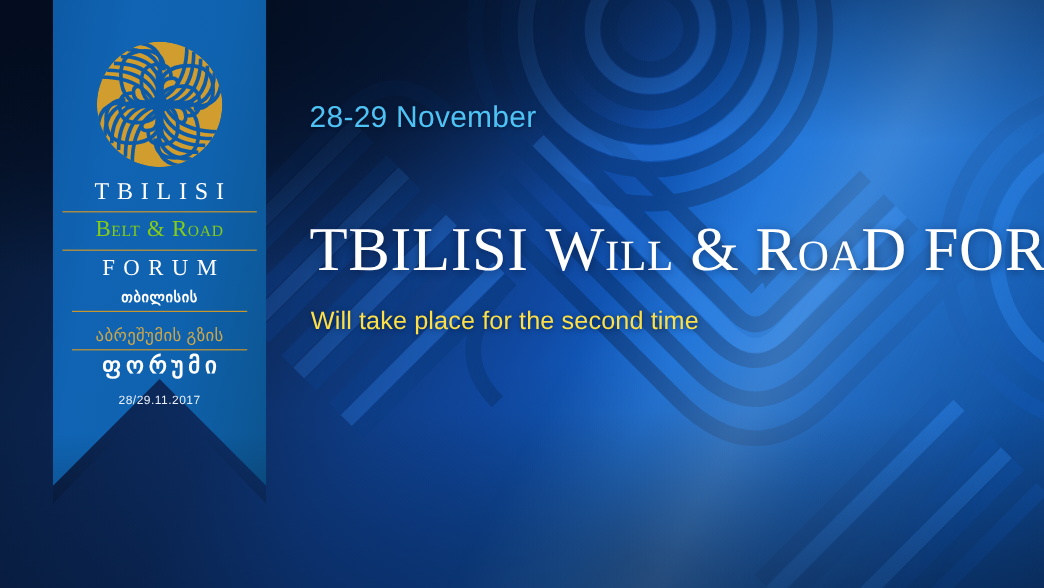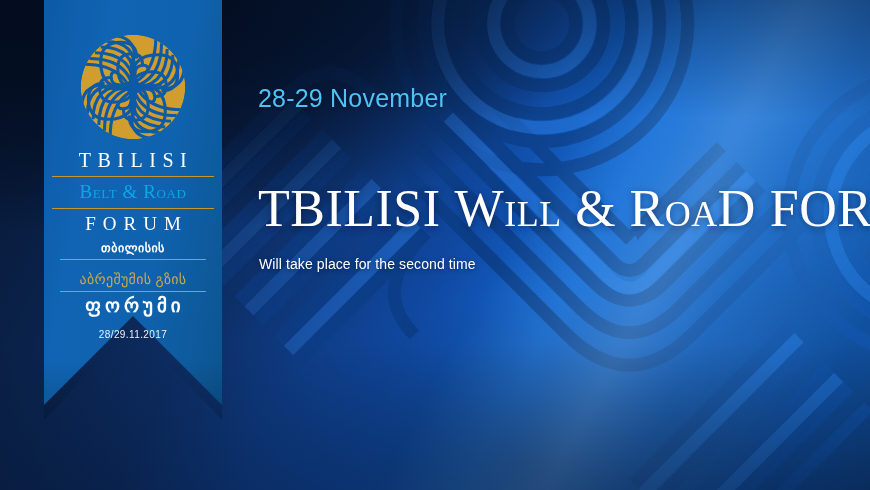--- a/index.html
+++ b/index.html
@@ -86,21 +86,21 @@
   }
   .lg-tbilisi{
     font-family:"Liberation Serif",serif;
     font-size:20px;letter-spacing:6.5px;font-weight:400;
     color:#ffffff;line-height:1;padding-left:6px;
   }
   .lg-rule{height:1px;background:#b9bcc2;margin:6px 8px 5px 8px;}
   .lg-rule.gold{background:#c9962e;}
   .lg-belt{
     font-family:"Liberation Serif",serif;
-    font-size:19px;color:#0ea5e9;letter-spacing:.6px;
+    font-size:19px;color:#84cc16;letter-spacing:.6px;
     font-variant:small-caps;line-height:1.05;
   }
   .lg-forum{
     font-family:"Liberation Serif",serif;
     font-size:19px;letter-spacing:7px;color:#fff;line-height:1;
     padding-left:7px;margin-top:2px;
   }
   .lg-ka1{
     font-size:12px;color:#fff;letter-spacing:.5px;margin-top:9px;line-height:1.15;font-weight:700;
   }
@@ -126,21 +126,21 @@
     position:absolute;top:183px;left:2px;
     font-family:"Liberation Serif",serif;
     font-size:52px;line-height:1;color:#ffffff;
     white-space:nowrap;letter-spacing:.5px;
     text-shadow:0 2px 7px rgba(0,10,35,.45);
   }
   .headline .sc{font-variant:small-caps;}
   .headline .gap{display:inline-block;width:14px;}
   .subline{
     position:absolute;top:256px;left:3px;
-    font-size:14px;color:#ffffff;letter-spacing:.1px;
+    font-size:21px;color:#fde047;letter-spacing:.1px;
     text-shadow:0 1px 4px rgba(0,10,35,.5);
   }
   .hashtag{
     position:absolute;top:366px;left:3px;
     font-size:27px;font-weight:700;color:#ffffff;letter-spacing:.2px;
     text-shadow:0 2px 6px rgba(0,10,35,.45);
   }
 </style>
 </head>
 <body>

